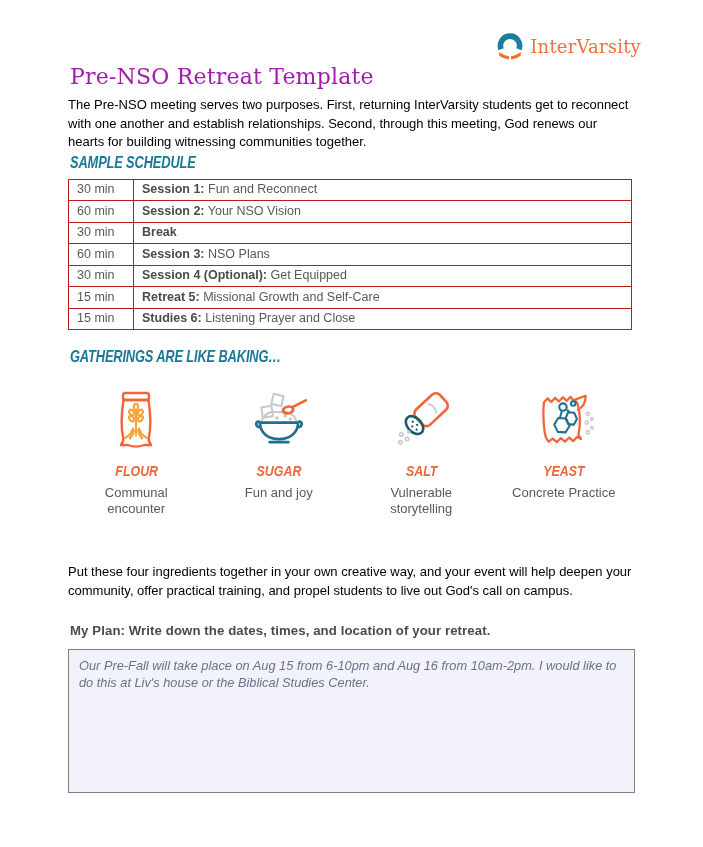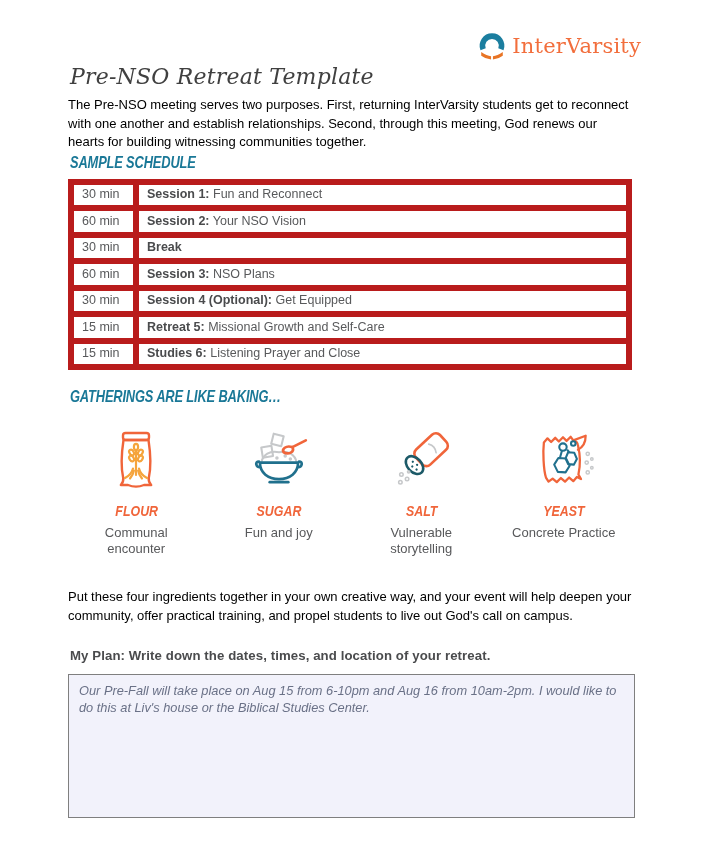--- a/index.html
+++ b/index.html
@@ -4,53 +4,53 @@
 <style>
   * { margin:0; padding:0; box-sizing:border-box; }
   html,body { background:#ffffff; }
   .page {
     position:relative; width:703px; height:847px; background:#fff;
     font-family:"Liberation Sans", sans-serif; color:#58595B; overflow:hidden;
   }
   
   .logo { position:absolute; top:28px; right:62px; display:flex; align-items:center; gap:5px; }
   .logo-text {
-    font-family:"DejaVu Serif", serif; font-size:21px; color:#F26E3C; letter-spacing:0.2px;
+    font-family:"DejaVu Serif", serif; font-size:18px; color:#F26E3C; letter-spacing:0.2px;
   }
   
   .content { padding:64px 70px 0 68px; }
   h1.title {
     font-family:"DejaVu Serif", serif; font-weight:400; font-size:22px;
-    color:#404040; margin:0 0 7px 2px; letter-spacing:0.2px;font-style:italic;
+    color:#a21caf; margin:0 0 7px 2px; letter-spacing:0.2px;
   }
   p.body-text { font-size:13px; line-height:18.5px; color:#000000; width:566px; }
   .teal-heading {
     display:inline-block; color:#1A7897; font-style:italic; font-weight:bold;
     font-size:16.5px; letter-spacing:-0.2px;
     transform:scaleX(0.78); transform-origin:left center; white-space:nowrap;
   }
   .sched-head { margin:1px 0 7px 2px;text-decoration:underline; }
   table.schedule { border-collapse:collapse; width:564px; table-layout:fixed; }
   table.schedule td {
-    border:6px solid #b91c1c; font-size:12.5px; line-height:15px;
+    border:1px solid #b91c1c; font-size:12.5px; line-height:15px;
     padding:2.5px 8px 3px; color:#58595B; overflow:hidden; white-space:nowrap;
   }
   td.dur { width:65px; }
   .sess-label { font-weight:bold; color:#4A4B4D; }
   .bake-head { margin:17px 0 6px 2px; }
   
   .ingredients { display:flex; width:570px; margin:17px 0 0 -3px; }
   .ingredient { flex:1 1 0; text-align:center; }
   .ing-icon { height:70px; display:flex; align-items:flex-end; justify-content:center; }
   .ing-label {
     display:inline-block; color:#F0653A; font-style:italic; font-weight:bold;
     font-size:15.5px; margin-top:9px; transform:scaleX(0.8); transform-origin:center;
     white-space:nowrap;
   }
-  .ing-desc { font-size:13px; line-height:16px; color:#58595B; margin:5px auto 0; max-width:108px; }
+  .ing-desc { font-size:13px; line-height:16px; color:#58595B; margin:5px auto 15px; max-width:108px; }
   .outro { margin-top:31px; }
   .myplan-heading {
     margin:23px 0 0 2px; font-size:13.2px; font-weight:bold; color:#4A4B4D;
     letter-spacing:0.1px;
   }
   textarea.plan-box {
     display:block; width:567px; height:144px; margin-top:11px;
     background:#F2F2FB; border:1px solid #7F7F7F; border-radius:0;
     font-family:"Liberation Sans", sans-serif; font-style:italic;
     font-size:12.8px; line-height:17px; color:#6A7187;

